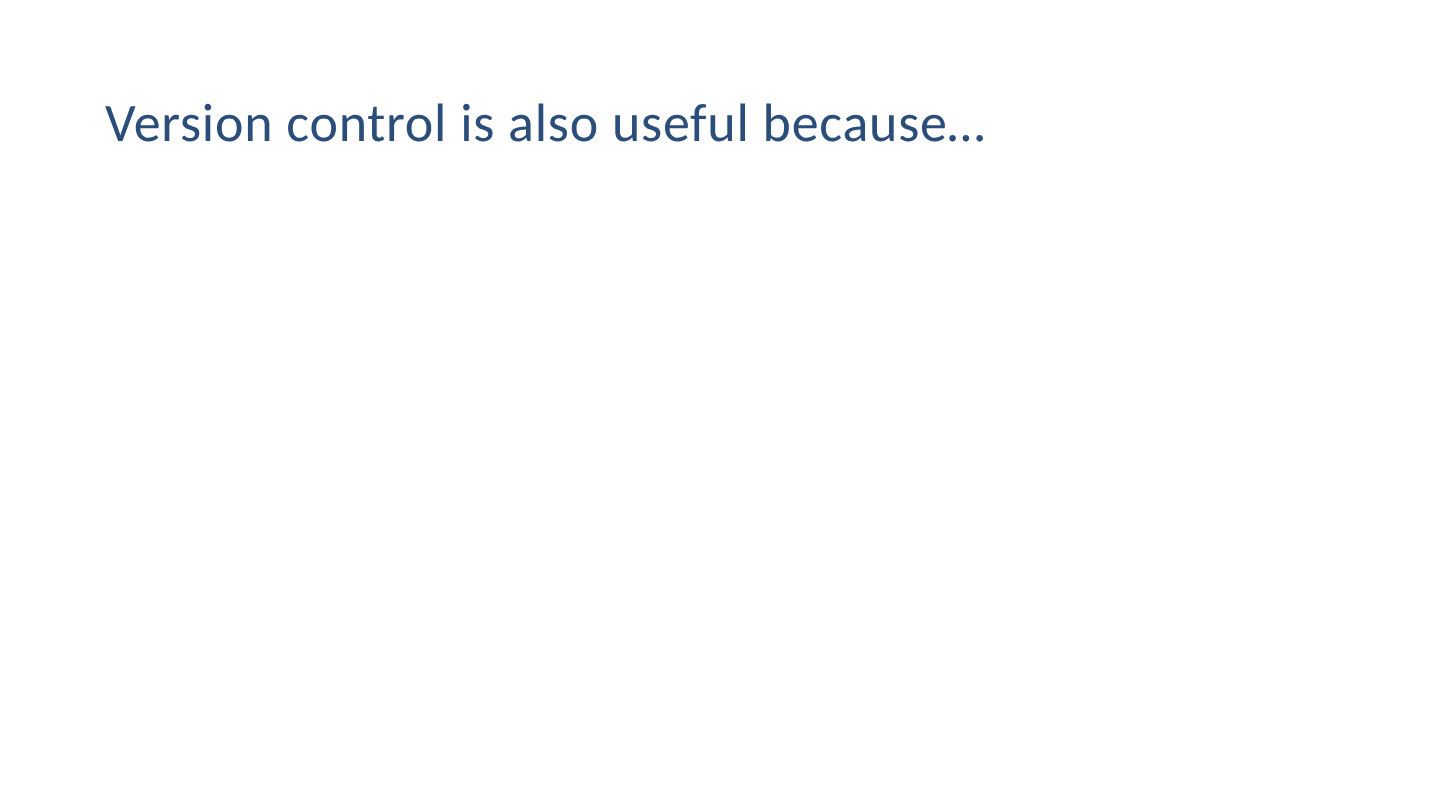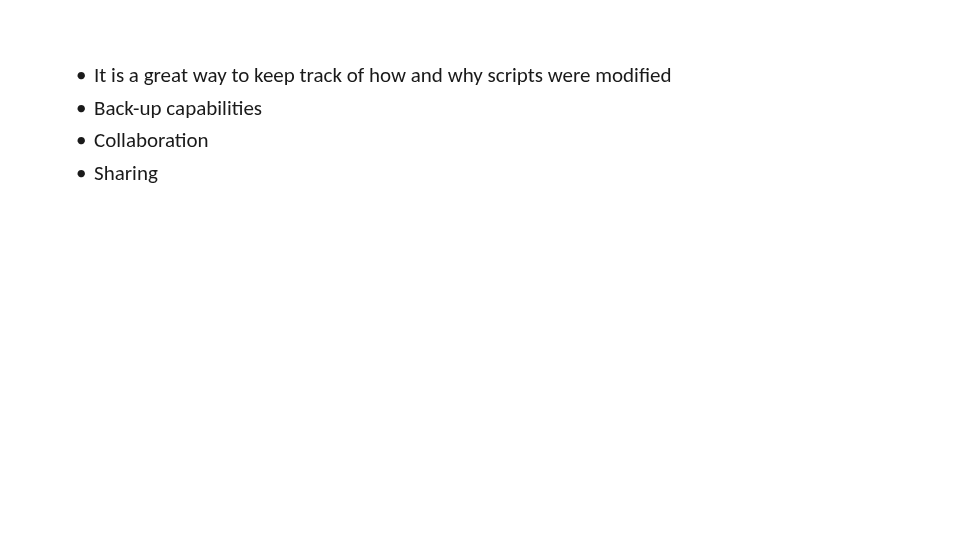--- a/index.html
+++ b/index.html
@@ -43,19 +43,14 @@
       position: absolute;
       left: 0;
       color: #1a1a1a;
       font-size: 21px;
     }
   </style>
 </head>
 <body>
 
 <div class="slide">
-  <ul class="bullets">
-    <li>It is a great way to keep track of how and why scripts were modified</li>
-    <li>Back-up capabilities</li>
-    <li>Collaboration</li>
-    <li>Sharing</li>
-  </ul>
+  <h1 class="title">Version control is also useful because…</h1>
 </div>
 
 </body></html>

